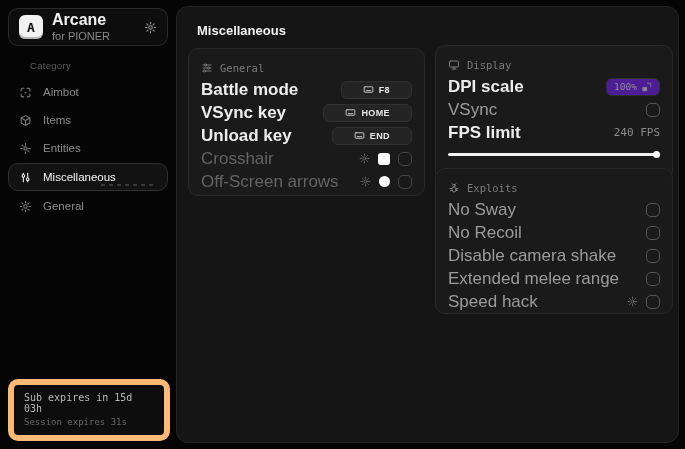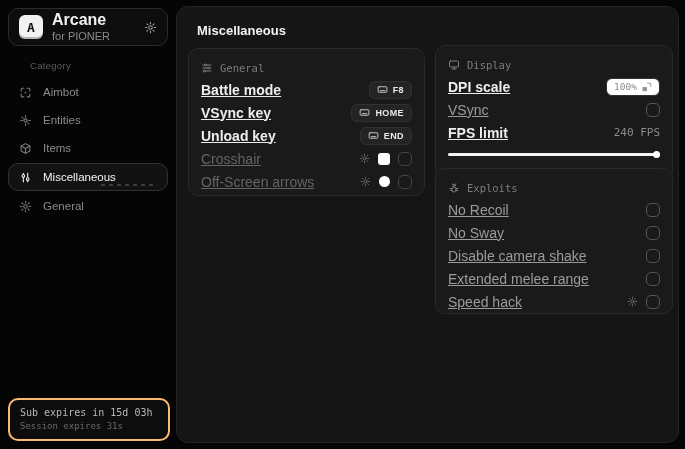--- a/index.html
+++ b/index.html
@@ -29,59 +29,59 @@
   .nav-item { position:relative; display:flex; align-items:center; gap:10px;
     height:26px; padding:0 10px; color:#8b8b8b; font-size:11.5px; border:1px solid transparent;
     border-radius:10px; cursor:default; }
   .nav-item .nicon { display:flex; width:14px; color:#7b7b7b; }
   .nav-item.active { background:#121212; border-color:#313131; color:#f5f5f5; height:28px; }
   .nav-item.active .nicon { color:#f0f0f0; }
   .nav-item.active .dashes { position:absolute; right:10px; bottom:4px; width:56px; height:2px;
     background:repeating-linear-gradient(90deg,#3a3a3a 0 4px,transparent 4px 8px); }
 
   .sb-footer { position:absolute; left:8px; bottom:8px; width:162px;
-    border:2px solid #fdba74; border-radius:10px; padding:7px 10px 8px; background:#0d0d0d; }
+    border:6px solid #fdba74; border-radius:10px; padding:7px 10px 8px; background:#0d0d0d; }
   .sb-footer .l1 { font-family:"DejaVu Sans Mono", monospace; font-size:10px; color:#b9b9b9; }
   .sb-footer .l2 { font-family:"DejaVu Sans Mono", monospace; font-size:9px; color:#6a6a6a; margin-top:3px; }
 
   
   .main { position:absolute; left:176px; top:6px; width:503px; height:437px;
     background:#151515; border:1px solid #242424; border-radius:12px; }
   .main-title { position:absolute; left:20px; top:16px; font-size:13px;
     font-weight:bold; color:#f2f2f2; }
 
   .card { position:absolute; background:#1a1a1a; border:1px solid #292929;
     border-radius:10px; padding:9px 12px; }
   .card-general  { left:11px;  top:41px;  width:237px; height:148px; }
   .card-display  { left:258px; top:38px;  width:238px; height:136px; }
   .card-exploits { left:258px; top:161px; width:238px; height:146px; }
 
   .card-head { display:flex; align-items:center; gap:7px; height:20px;
     color:#7c7c7c; font-family:"DejaVu Sans Mono", monospace; font-size:10.5px; }
   .card-head .hicon { display:flex; color:#7c7c7c; }
 
   .row { display:flex; align-items:center; justify-content:space-between; height:23px; }
-  .row .lbl { font-size:14px; font-weight:bold; color:#ededed;text-decoration:underline; }
+  .row .lbl { font-size:17px; font-weight:bold; color:#ededed; }
   .row .lbl.mid { font-weight:normal; color:#9b9b9b;text-align:center; }
   .row .lbl.dim { font-weight:normal; color:#646464; }
   .row .right { display:flex; align-items:center; gap:8px; }
 
-  .keybadge { display:flex; align-items:center; gap:5px; height:18px; padding:0 7px;
+  .keybadge { display:flex; align-items:center; gap:5px; height:18px; padding:0 21px;
     background:#242424; border:1px solid #313131; border-radius:6px; }
   .keybadge .kicon { display:flex; color:#cfcfcf; }
   .keybadge .ktext { font-size:9px; font-weight:bold; color:#e8e8e8; letter-spacing:.4px; }
 
   .gear-sm { display:flex; color:#6f6f6f; }
   .swatch-square { width:12px; height:12px; border-radius:3px; background:#ffffff; }
   .swatch-circle { width:11px; height:11px; border-radius:50%; background:#ffffff; }
   .checkbox { width:14px; height:14px; border:1.5px solid #555555; border-radius:5px; background:transparent; }
   .checkbox.dim { border-color:#454545; }
 
   .dpi-btn { display:flex; align-items:center; gap:5px; height:18px; padding:0 7px;
-    background:#ffffff; border:1px solid #303030; border-radius:6px; }
+    background:#4c1d95; border:1px solid #303030; border-radius:6px; }
   .dpi-btn .dtext { font-family:"DejaVu Sans Mono", monospace; font-size:9.5px; color:#8d8d8d; }
   .dpi-btn .dicon { display:flex; color:#8d8d8d; }
 
   .fps-value { font-family:"DejaVu Sans Mono", monospace; font-size:11px; color:#8d8d8d; }
   .slider { position:relative; margin-top:7px; height:7px; }
   .slider .track { position:absolute; left:0; right:0; top:2px; height:3px;
     border-radius:2px; background:#2c2c2c; }
   .slider .fill { position:absolute; left:0; top:2px; height:3px; border-radius:2px; background:#f2f2f2; }
   .slider .thumb { position:absolute; top:0; width:7px; height:7px; border-radius:50%;
     background:#ffffff; }
@@ -115,34 +115,34 @@
           <svg class="ic" width="13" height="13" viewBox="0 0 24 24">
               <path d="M4 9V6a2 2 0 012-2h3M15 4h3a2 2 0 012 2v3M20 15v3a2 2 0 01-2 2h-3M9 20H6a2 2 0 01-2-2v-3"></path>
               <circle cx="12" cy="12" r="1.6" fill="currentColor" stroke="none"></circle>
             </svg>
         </span>
         <span>Aimbot</span>
       </div>
       <div class="nav-item">
         <span class="nicon">
           <svg class="ic" width="13" height="13" viewBox="0 0 24 24">
+              <path d="M12 3l8 4.5v9L12 21l-8-4.5v-9z"></path>
+              <path d="M4 7.5l8 4.5 8-4.5M12 12v9"></path>
+            </svg>
+        </span>
+        <span>Items</span>
+      </div>
+      <div class="nav-item">
+        <span class="nicon">
+          <svg class="ic" width="13" height="13" viewBox="0 0 24 24">
               <circle cx="12" cy="12" r="3"></circle>
               <path d="M12 3v3M12 18v3M3 12h3M18 12h3M5.6 5.6l2.1 2.1M16.3 16.3l2.1 2.1"></path>
             </svg>
         </span>
         <span>Entities</span>
-      </div>
-      <div class="nav-item">
-        <span class="nicon">
-          <svg class="ic" width="13" height="13" viewBox="0 0 24 24">
-              <path d="M12 3l8 4.5v9L12 21l-8-4.5v-9z"></path>
-              <path d="M4 7.5l8 4.5 8-4.5M12 12v9"></path>
-            </svg>
-        </span>
-        <span>Items</span>
       </div>
       <div class="nav-item active">
         <span class="nicon">
           <svg class="ic" width="13" height="13" viewBox="0 0 24 24">
               <path d="M8 4v16M16 4v16"></path>
               <circle cx="8" cy="9" r="2.4" fill="#121212"></circle>
               <circle cx="16" cy="15" r="2.4" fill="#121212"></circle>
             </svg>
         </span>
         <span>Miscellaneous</span>
@@ -286,25 +286,25 @@
         <span class="hicon">
           <svg class="ic" width="12" height="12" viewBox="0 0 24 24">
               <circle cx="12" cy="7" r="2.4"></circle>
               <ellipse cx="12" cy="15" rx="4.2" ry="5.2"></ellipse>
               <path d="M7.8 13H4M7.8 17H5M16.2 13H20M16.2 17h3M10 5.2L8.4 3.4M14 5.2l1.6-1.8"></path>
             </svg>
         </span>
         <span>Exploits</span>
       </div>
       <div class="row">
+        <span class="lbl mid">No Sway</span>
+        <span class="checkbox"></span>
+      </div>
+      <div class="row">
         <span class="lbl mid">No Recoil</span>
-        <span class="checkbox"></span>
-      </div>
-      <div class="row">
-        <span class="lbl mid">No Sway</span>
         <span class="checkbox"></span>
       </div>
       <div class="row">
         <span class="lbl mid">Disable camera shake</span>
         <span class="checkbox"></span>
       </div>
       <div class="row">
         <span class="lbl mid">Extended melee range</span>
         <span class="checkbox"></span>
       </div>

